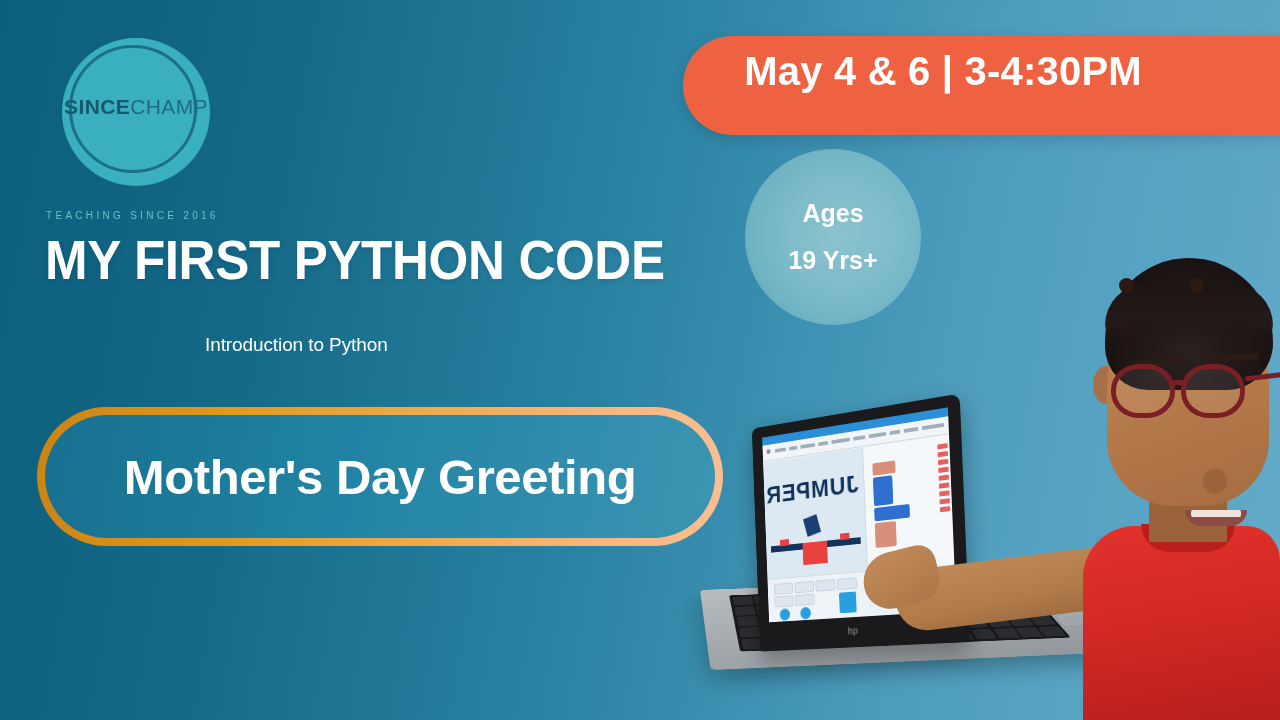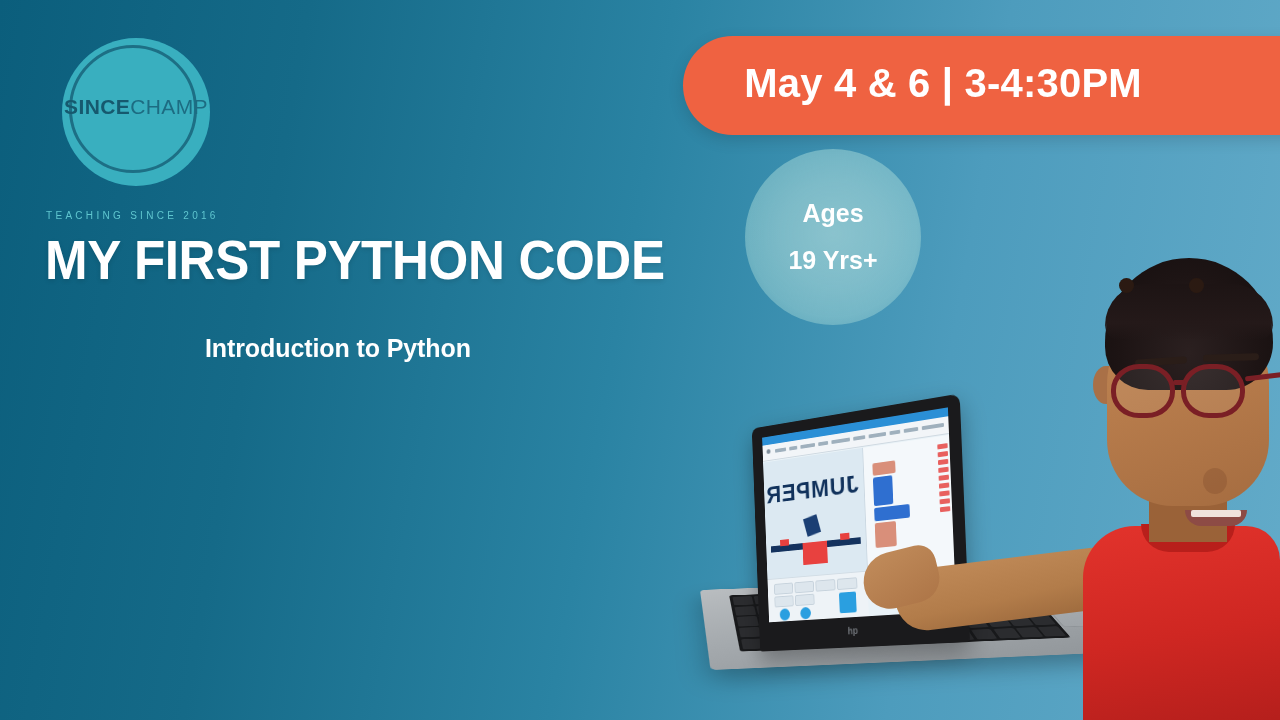--- a/index.html
+++ b/index.html
@@ -62,21 +62,21 @@
   #date-banner {
     position: absolute;
     left: 683px; top: 36px;
     width: 620px; height: 99px;
     background: #ef6241;
     border-radius: 52px 0 0 52px;
     box-shadow: 0 5px 16px rgba(0,0,0,.14);
   }
   #date-banner-text {
     position: absolute;
-    left: 0; top: 12px;
+    left: 0; top: 0;
     width: 520px; height: 70px;
     display: flex;
     align-items: center;
     justify-content: center;
     color: #ffffff;
     font-size: 40px;
     font-weight: 700;
     letter-spacing: .2px;
     white-space: nowrap;
   }
@@ -122,22 +122,22 @@
     letter-spacing: -.4px;
     transform: scaleX(.93);
     transform-origin: left center;
     white-space: nowrap;
     text-shadow: 0 2px 5px rgba(0,0,0,.12);
   }
   #subtitle {
     position: absolute;
     left: 205px; top: 334px;
     color: #ffffff;
-    font-size: 25px;
-    font-weight: 700;
+    font-size: 19px;
+    font-weight: 400;
     letter-spacing: -.1px;
     white-space: nowrap;
     text-align: right;
   }
 
   
   #course-pill {
     position: absolute;
     left: 37px; top: 407px;
     width: 686px; height: 139px;
@@ -313,20 +313,25 @@
 
   <div id="ages-bubble"></div>
   <div id="ages-text">
     <span>Ages</span>
     <span>19 Yrs+</span>
   </div>
 
   <div id="headline">MY FIRST PYTHON CODE</div>
   <div id="subtitle">Introduction to Python</div>
 
+  <div id="course-pill">
+    <div id="course-pill-inner">
+      <span id="course-pill-text">Mother's Day Greeting</span>
+    </div>
+  </div>
 
   <div id="laptop">
     <div id="laptop-base">
       <div id="laptop-keyboard">
         <i></i>
           <i></i>
           <i></i>
           <i></i>
           <i></i>
           <i></i>

